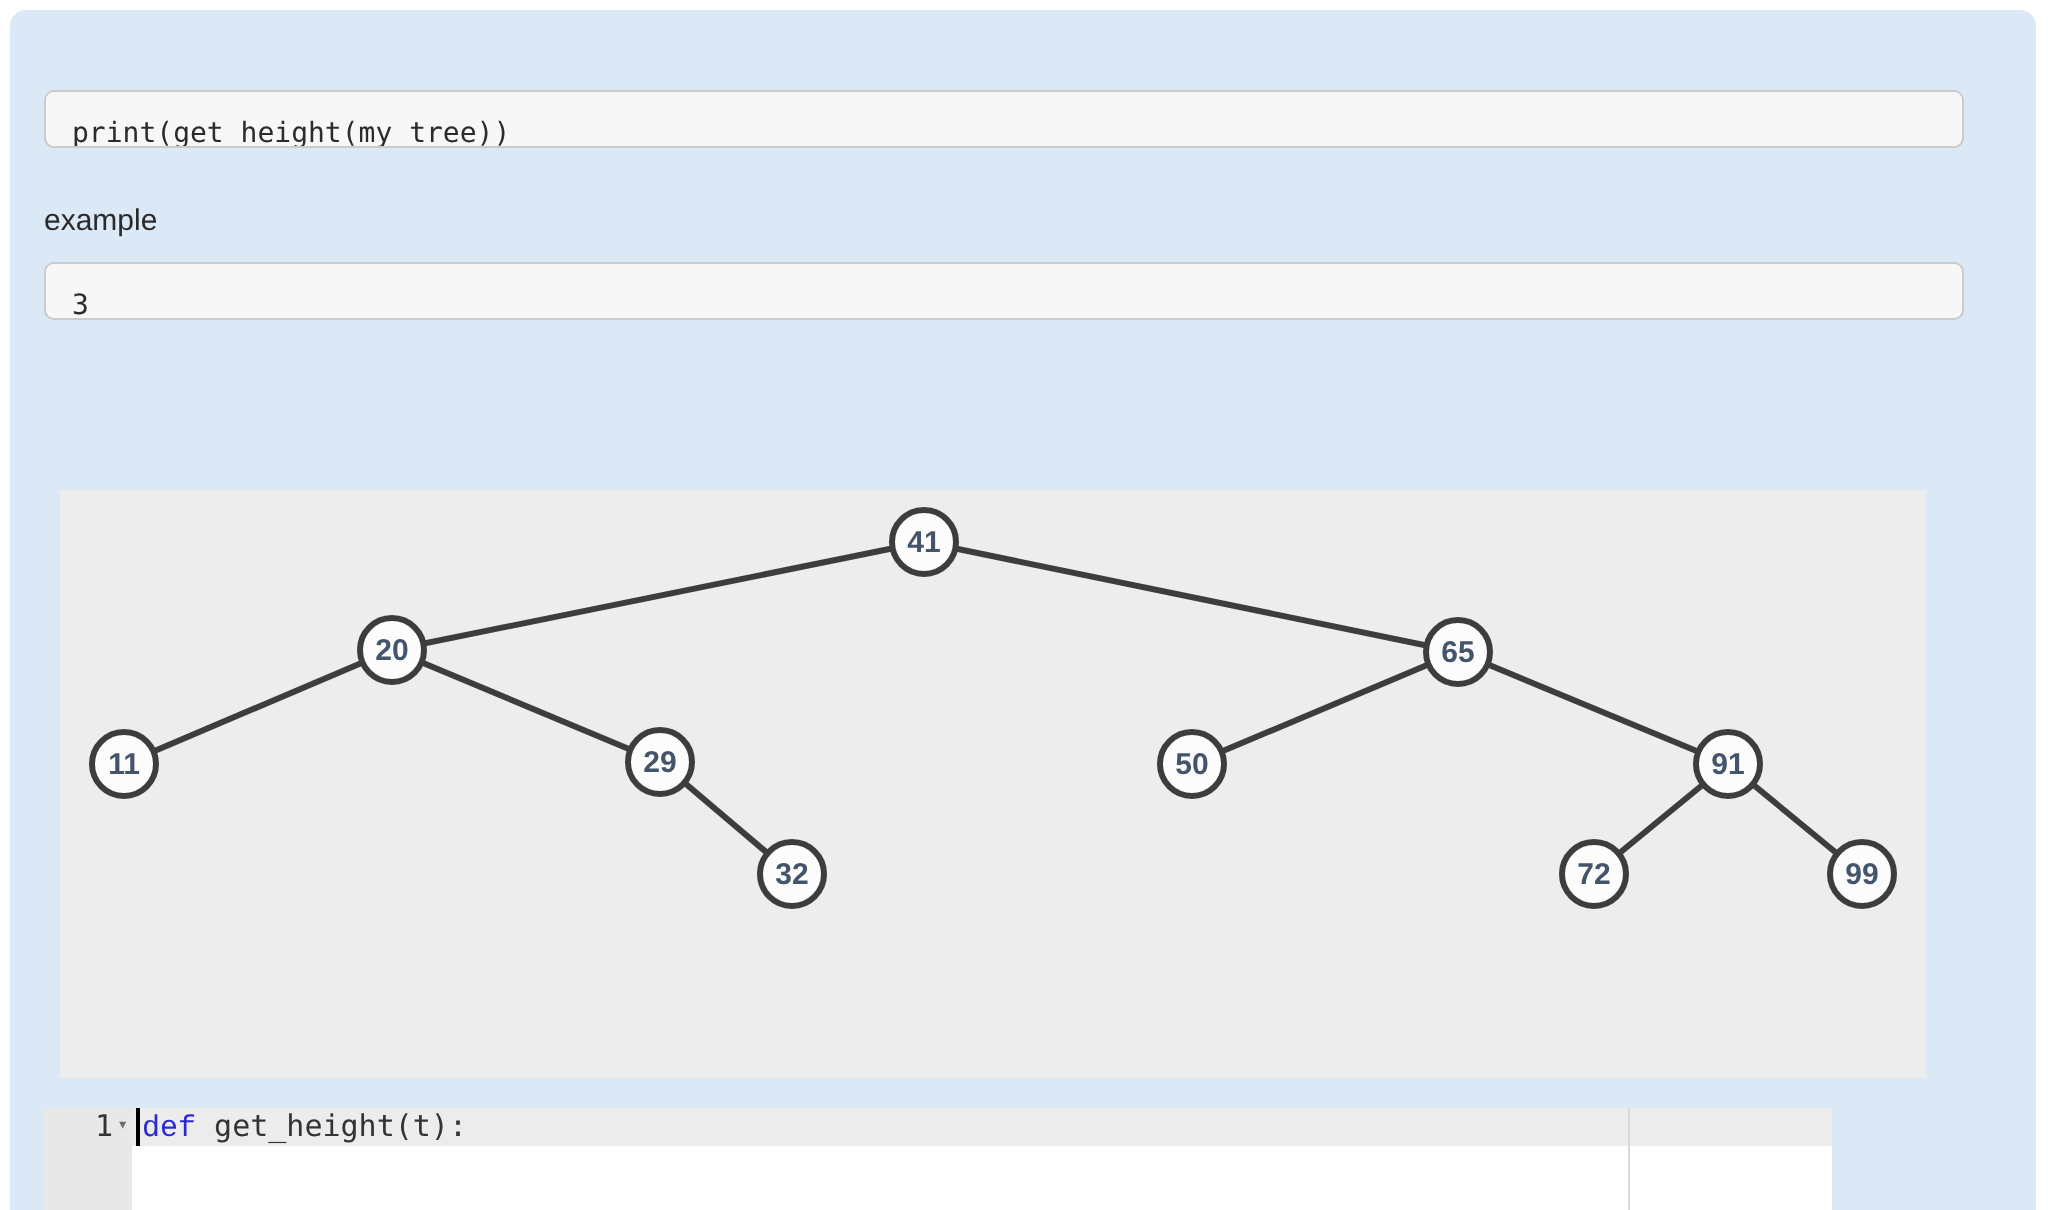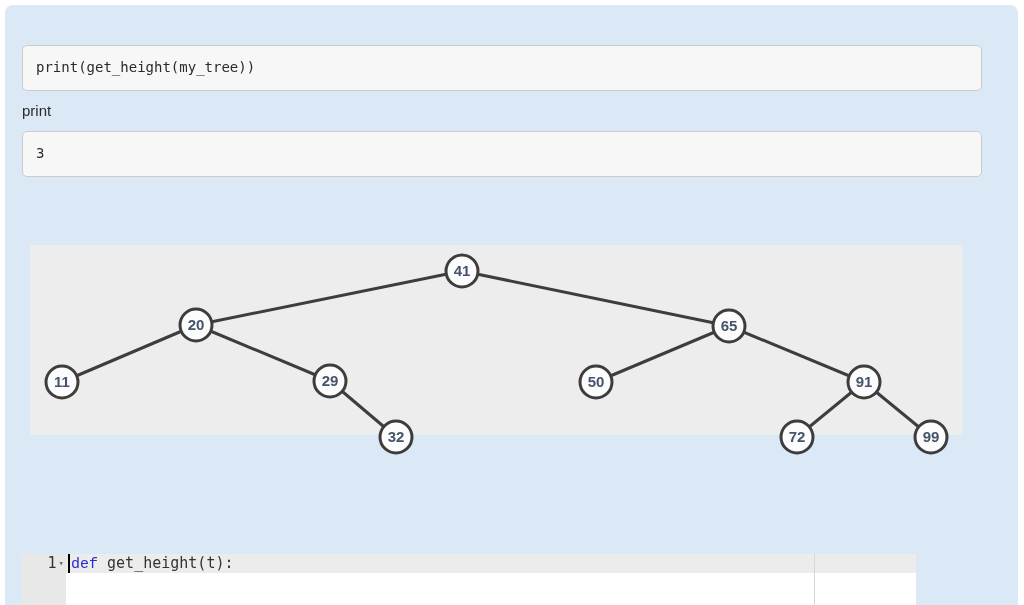--- a/index.html
+++ b/index.html
@@ -21,39 +21,39 @@
     position: absolute;
     left: 17px; top: 12px; width: 980px;
     font-size: 15px; line-height: 20px; color: #2b2b2b;
   }
   .intro code, .codebox {
     font-family: "DejaVu Sans Mono", "Liberation Mono", monospace;
   }
   .intro code { font-size: 13.5px; }
   .codebox {
     position: absolute;
-    left: 17px; width: 960px; height: 46px;
+    left: 17px; width: 960px; height: 29px;
     background: #f7f7f7;
     border: 1px solid #cbcbcb;
     border-radius: 5px;
     font-size: 14px; line-height: 18px;
     color: #2b2b2b;
     padding: 12px 13px;
     white-space: pre;
     overflow: hidden;
   }
   .box-example { top: 40px; }
   .box-output  { top: 126px; }
   .plain-label { position: absolute; left: 17px; font-size: 15px; color: #2b2b2b; }
   .lbl-prints  { top: 97px; }
   .lbl-assume  { top: 213px; }
   .tree-panel {
     position: absolute;
     left: 25px; top: 240px;
-    width: 933px; height: 190px;
+    width: 933px; height: 294px;
     background: #ededee;
     text-align: right;
   }
   .tree-panel svg { display: block; width: 933px; height: 246px; }
   .answer-line { position: absolute; left: 17px; top: 530px; font-size: 15px; color: #2b2b2b; }
   .answer-line .penalty { margin-left: 7px; }
 
   
   .editor {
     position: absolute;
@@ -100,21 +100,21 @@
   .kw { color: #2a2ad0; font-family: Liberation Mono, monospace; }
 </style>
 </head>
 <body>
 
 <div class="panel">
 
 
   <pre class="codebox box-example">print(get_height(my_tree))</pre>
 
-  <p class="plain-label lbl-prints">print</p>
+  <p class="plain-label lbl-prints">example</p>
 
   <pre class="codebox box-output">3</pre>
 
 
   <div class="tree-panel">
     <svg id="tree-svg" viewBox="0 0 933 246">
         <line x1="432" y1="26" x2="166" y2="80" stroke="#3d3d3d" stroke-width="3"></line>
         <line x1="432" y1="26" x2="699" y2="81" stroke="#3d3d3d" stroke-width="3"></line>
         <line x1="166" y1="80" x2="32" y2="137" stroke="#3d3d3d" stroke-width="3"></line>
         <line x1="166" y1="80" x2="300" y2="136" stroke="#3d3d3d" stroke-width="3"></line>

